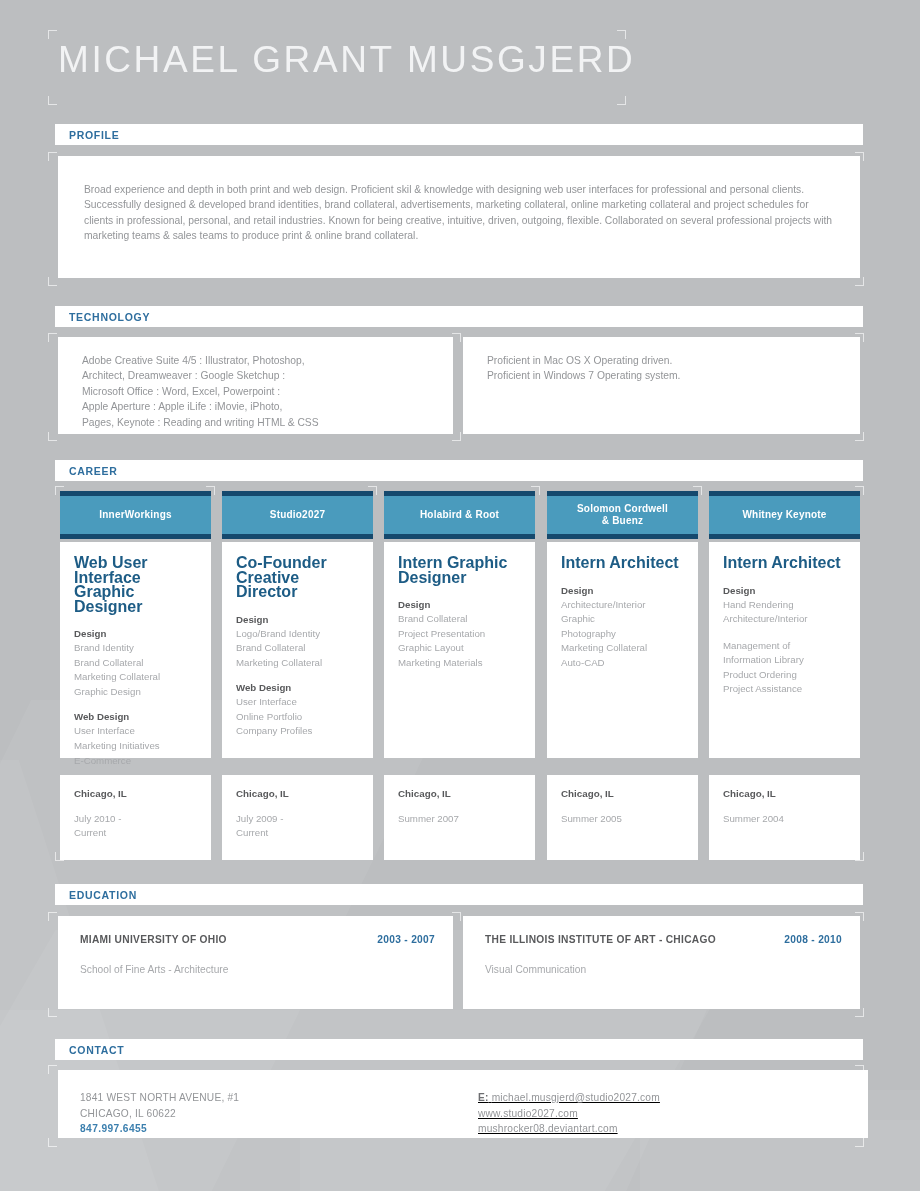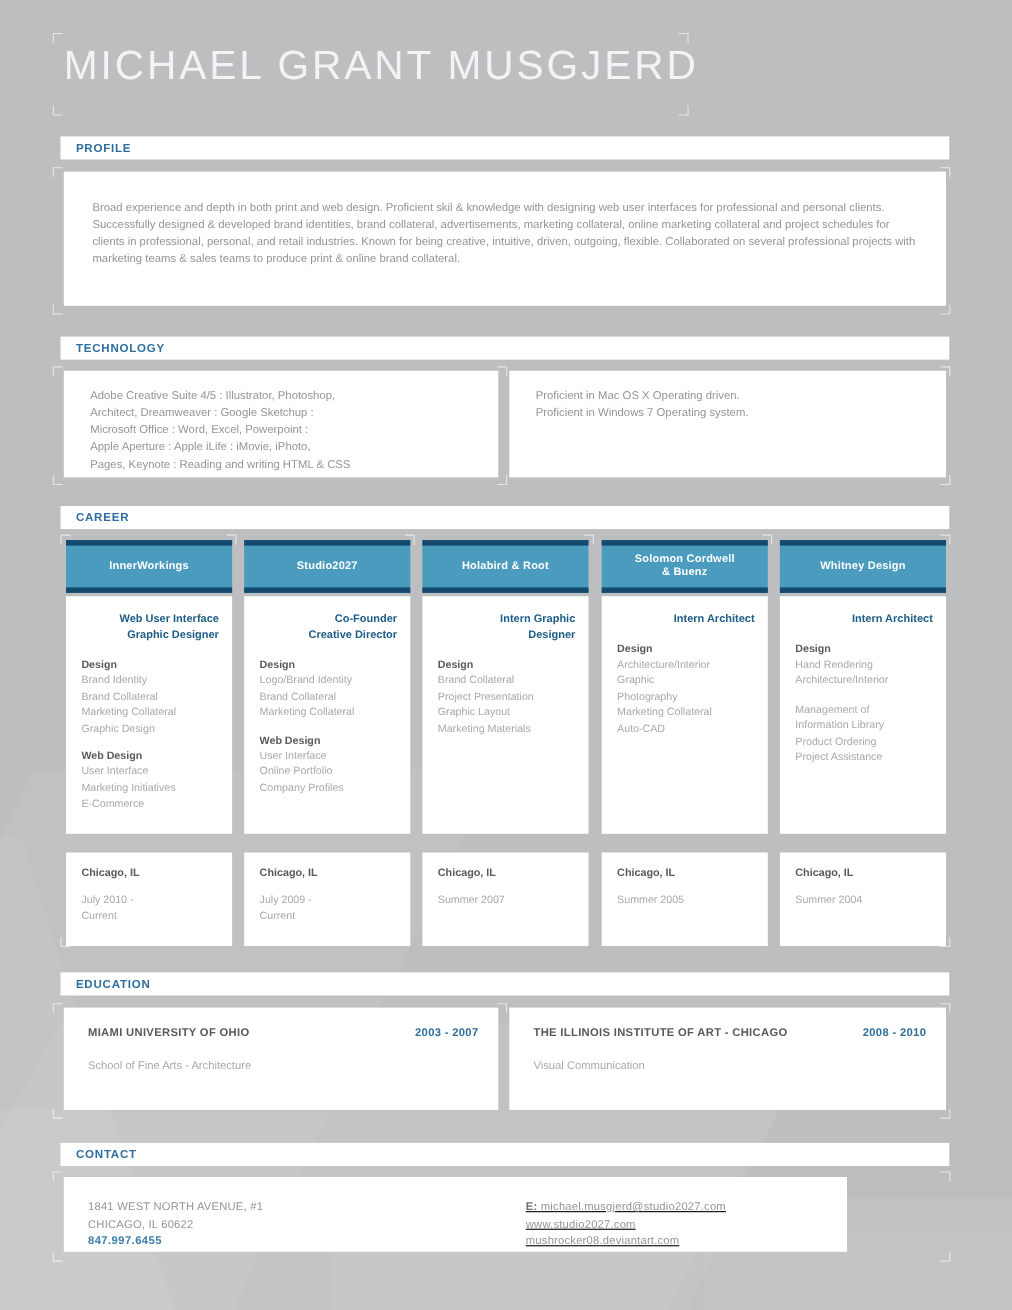--- a/index.html
+++ b/index.html
@@ -113,22 +113,22 @@
     color: #ffffff;
     line-height: 12.5px;
     letter-spacing: 0.2px;
   }
   .career-body {
     position: absolute;
     background: #ffffff;
     padding: 14px 12px 10px 14px;
   }
   .job-title {
-    text-align: right;
-    font-size: 10px;
+    text-align: left;
+    font-size: 16px;
     font-weight: bold;
     color: #1d5c85;
     line-height: 14.5px;
     margin-bottom: 14px;
   }
   .grp { margin-bottom: 12px; }
   .grp-title {
     font-size: 9.7px;
     font-weight: bold;
     color: #58595b;
@@ -357,21 +357,21 @@
           <div class="grp-item">Photography</div>
           <div class="grp-item">Marketing Collateral</div>
           <div class="grp-item">Auto-CAD</div>
         </div>
       </div>
       <div class="career-foot" style="left: 547px; top: 775px; width: 151px; height: 85px;">
         <div class="loc">Chicago, IL</div>
         <div class="dates">Summer 2005</div>
       </div>
       <div class="career-head" style="left: 709px; top: 491px; width: 151px;">
-        <span>Whitney Design</span>
+        <span>Whitney Keynote</span>
       </div>
       <div class="career-body" style="left: 709px; top: 542px; width: 151px; height: 216px;">
         <div class="job-title">Intern Architect</div>
         <div class="grp">
           <div class="grp-title">Design</div>
           <div class="grp-item">Hand Rendering</div>
           <div class="grp-item">Architecture/Interior</div>
         </div>
         <div class="grp">
           <div class="grp-item">Management of</div>
@@ -402,21 +402,21 @@
           <div class="edu-school">THE ILLINOIS INSTITUTE OF ART - CHICAGO</div>
           <div class="edu-years">2008 - 2010</div>
         </div>
         <div class="edu-prog">Visual Communication</div>
       </div>
     </div>
 
   <div class="sec-bar" style="top:1039px;">
     <span>CONTACT</span>
   </div>
-  <div class="panel contact-panel" style="left:58px; top:1070px; width:712px; height:68px;">
+  <div class="panel contact-panel" style="left:58px; top:1070px; width:810px; height:68px;">
     <div class="contact-col" style="left:22px;">
       <div class="c-line">1841 WEST NORTH AVENUE, #1</div>
       <div class="c-line">CHICAGO, IL 60622</div>
       <div class="c-phone">847.997.6455</div>
     </div>
     <div class="contact-col" style="left:420px;text-decoration:underline;">
       <div class="c-line">
         <span class="c-email-prefix">E:</span>
         <span>michael.musgjerd@studio2027.com</span>
       </div>

